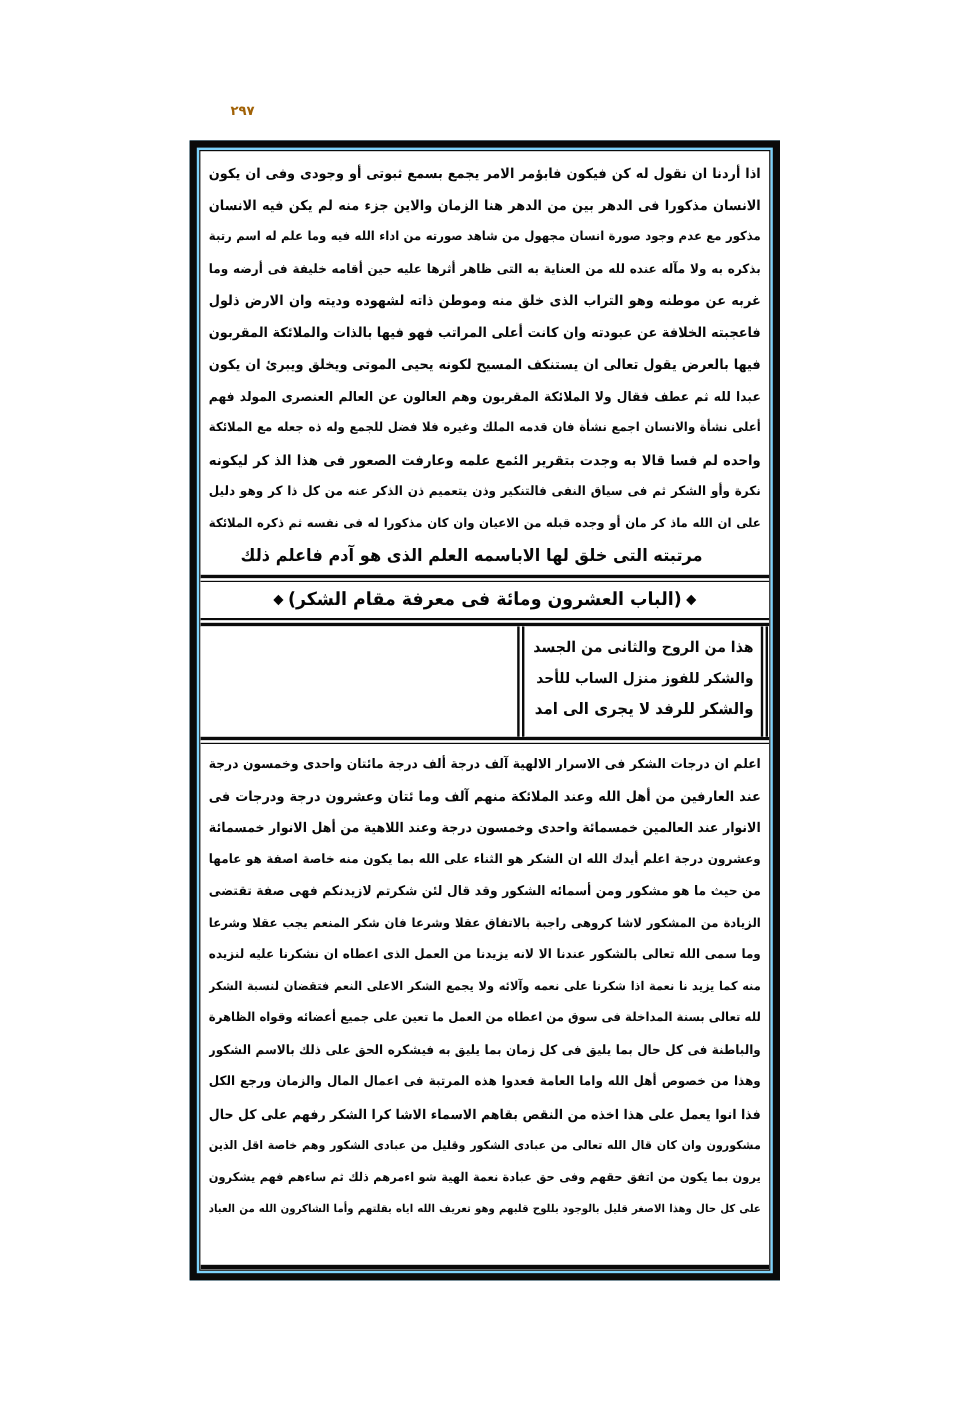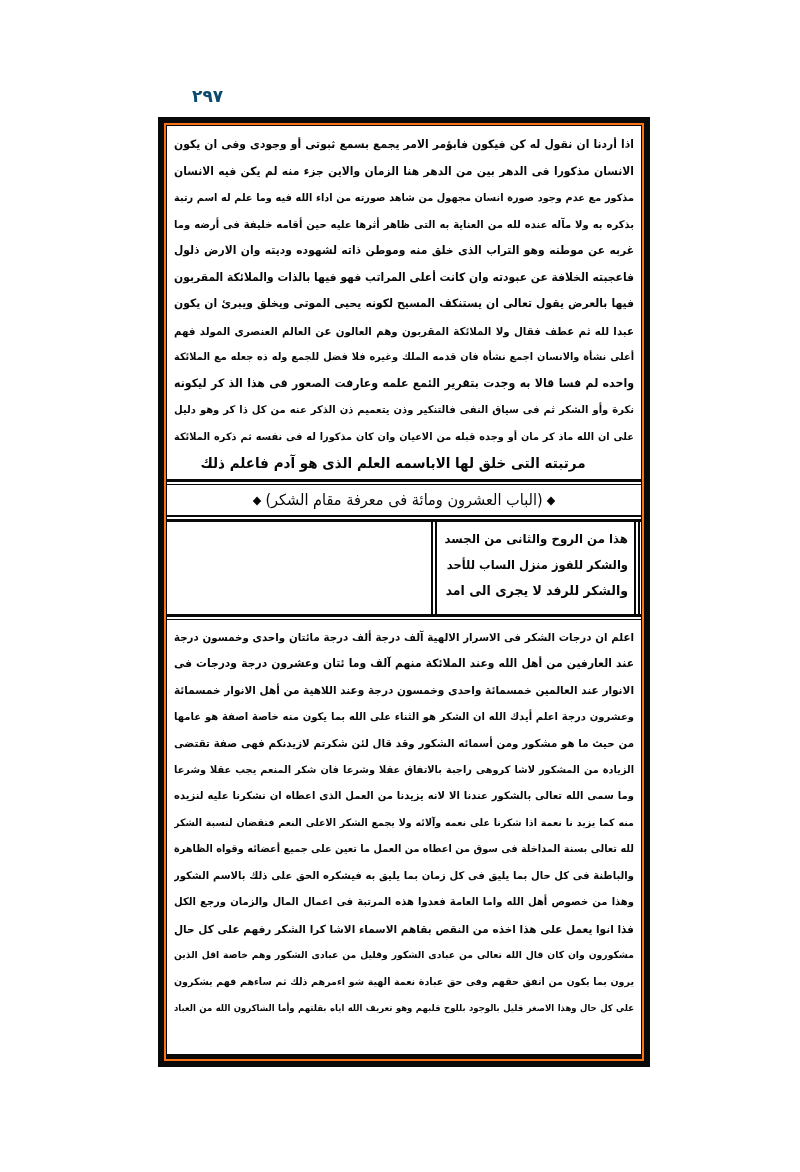--- a/index.html
+++ b/index.html
@@ -13,37 +13,37 @@
     position: relative;
     font-family: "DejaVu Sans", "Liberation Sans", sans-serif;
     overflow: hidden;
   }
 
   
   #page-number {
     position: absolute;
     left: 192px;
     top: 86px;
-    font-size: 17px;
+    font-size: 11px;
     font-weight: bold;
-    color: #0c4a6e;
+    color: #a16207;
     letter-spacing: -0.5px;
     direction: rtl;
   }
 
   
   #page-frame {
     position: absolute;
     left: 158px;
     top: 117px;
     width: 492px;
     height: 950px;
     box-sizing: border-box;
     border: 6px solid #0a0a0a;
-    background: #f97316;
+    background: #7dd3fc;
   }
   #frame-inner {
     position: absolute;
     inset: 2px;
     box-sizing: border-box;
     border: 1.5px solid #0a0a0a;
     background: #ffffff;
     display: flex;
     flex-direction: column;
     overflow: hidden;
@@ -112,21 +112,21 @@
     flex: 0 0 auto;
     height: 30px;
     display: flex;
     align-items: center;
     justify-content: center;
     direction: rtl;
     background: #ffffff;
   }
   #chapter-heading {
     font-size: 14.5px;
-    font-weight: 400;
+    font-weight: 700;
     color: #060606;
     letter-spacing: -0.3px;
     white-space: nowrap;
     transform: scaleY(1.05);
   }
   .deco-mark {
     display: inline-block;
     width: 6px;
     height: 6px;
     background: #060606;

